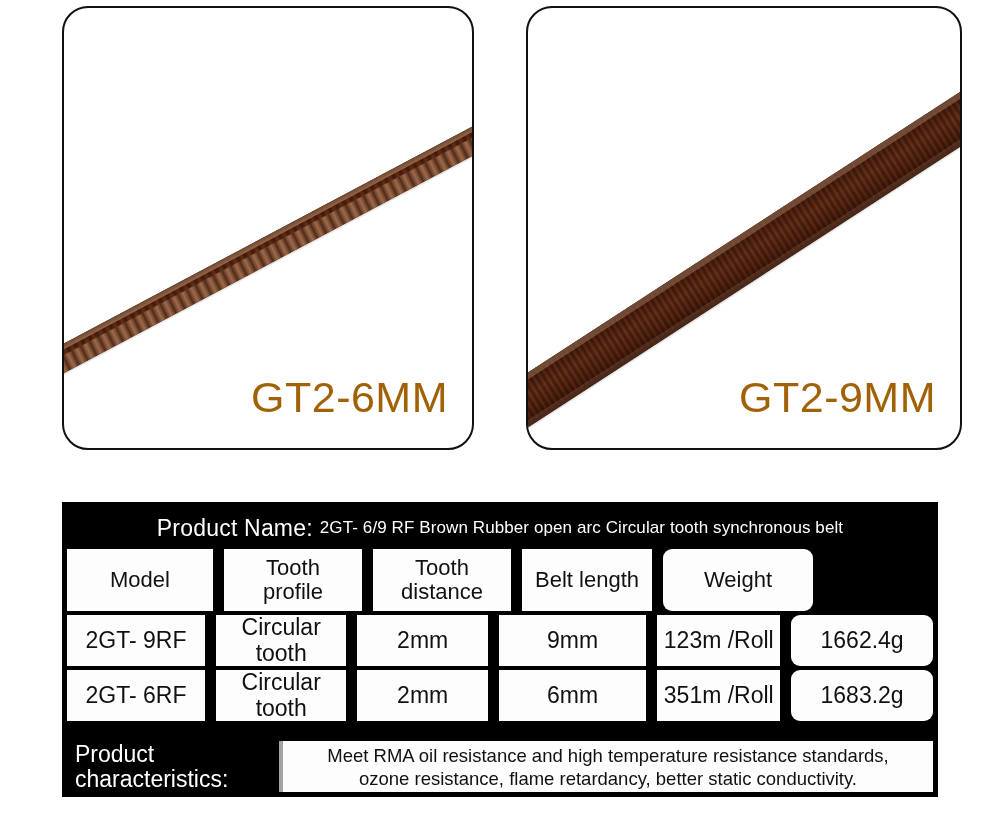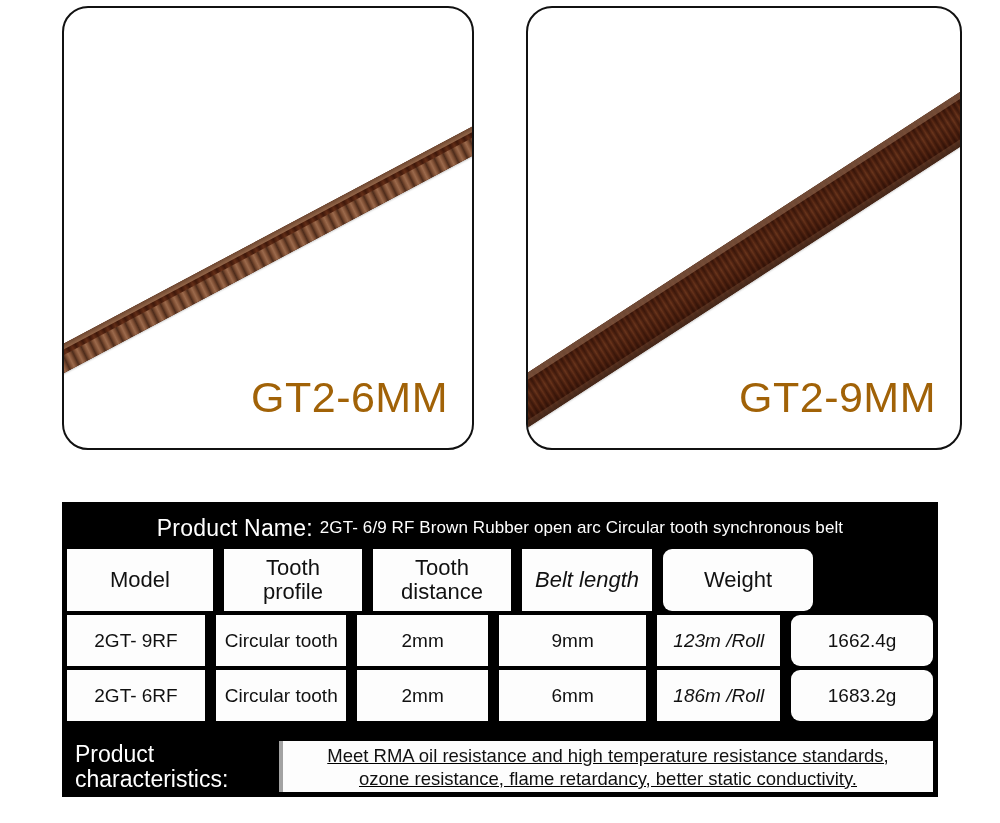--- a/index.html
+++ b/index.html
@@ -199,38 +199,37 @@
     box-sizing: border-box;
     line-height: 1.12;
   }
   .cell + .cell { margin-left: 11px; }
 
   
   .c1 { width: 146px; }
   .c2 { width: 138px; }
   .c3 { width: 138px; }
   .c4 { width: 156px; }
-  .c5 { width: 130px; font-style: italic; }
+  .c5 { width: 130px; }
   .c6 { width: 150px; border-radius: 9px; }
 
   .header-row .cell {
     height: 62px;
     font-size: 22px;
   }
   .data-row .cell {
     height: 51px;
-    font-size: 19px;
+    font-size: 23px;
   }
 
   .characteristics-row {
     display: flex;
     margin-top: 20px;
     background: #a3a3a3;
     height: 62px;
-    text-decoration: underline;
   }
   .char-label {
     width: 212px;
     color: #ffffff;
     background: #000000;
     display: flex;
     flex-direction: column;
     justify-content: center;
     align-items: flex-start;
     padding-left: 8px;
@@ -311,21 +310,21 @@
     <div class="cell c4">9mm</div>
     <div class="cell c5">123m /Roll</div>
     <div class="cell c6">1662.4g</div>
   </div>
 
   <div class="grid-row data-row">
     <div class="cell c1">2GT- 6RF</div>
     <div class="cell c2">Circular tooth</div>
     <div class="cell c3">2mm</div>
     <div class="cell c4">6mm</div>
-    <div class="cell c5">186m /Roll</div>
+    <div class="cell c5">351m /Roll</div>
     <div class="cell c6">1683.2g</div>
   </div>
 
   <div class="characteristics-row">
     <div class="char-label">
       <span>Product</span>
       <span>characteristics:</span>
     </div>
     <div class="char-text">
       <span>Meet RMA oil resistance and high temperature resistance standards,</span>

